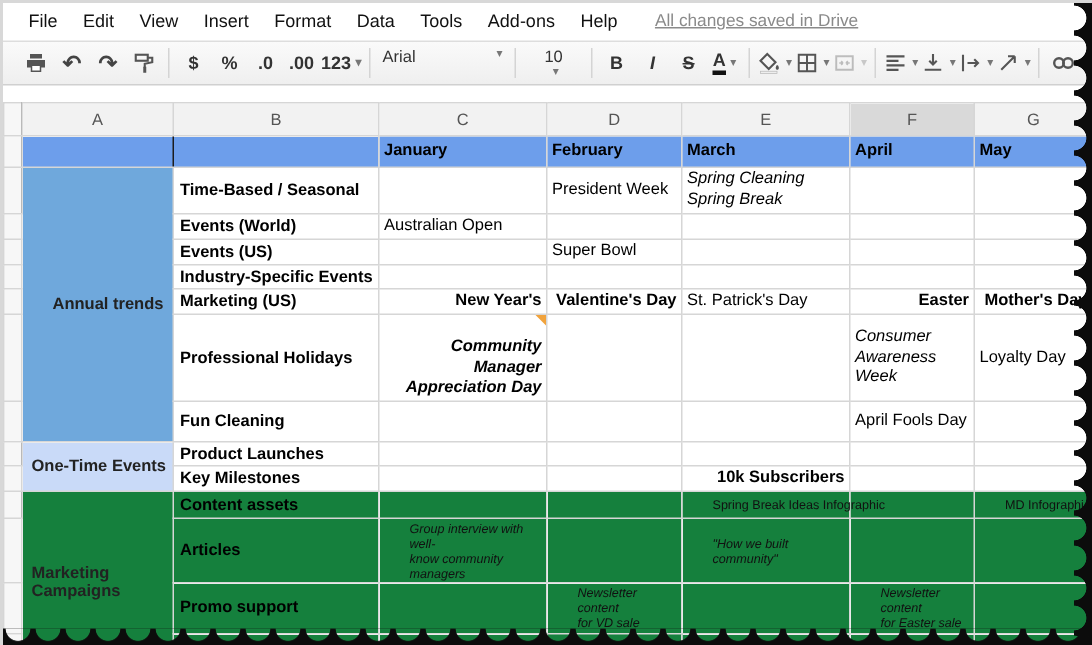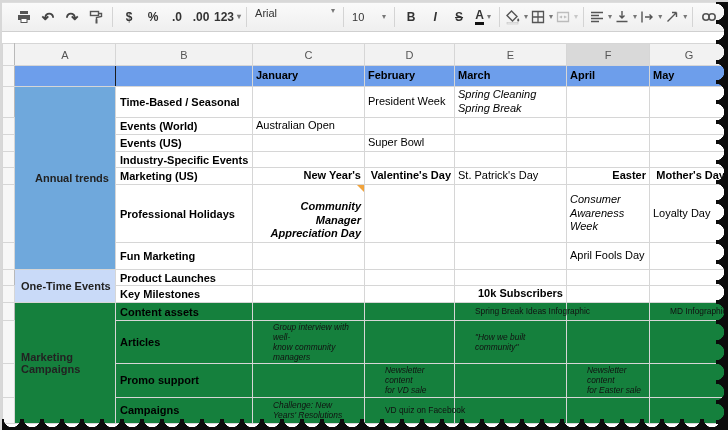--- a/index.html
+++ b/index.html
@@ -20,21 +20,21 @@
            border-top:1px solid #ddd;border-bottom:1px solid #d0d0d0;padding-left:10px;}
   .tb{display:inline-flex;align-items:center;justify-content:center;min-width:22px;height:22px;
       padding:0 1px;cursor:pointer;color:#444;}
   .tb.txt{font-size:12px;font-weight:bold;color:#333;}
   .tb .uglyph{font-size:15px;font-weight:bold;color:#444;line-height:1;}
   .sep{width:1px;height:20px;background:#d4d4d4;margin:0 4px;flex:0 0 auto;}
   .car{font-size:8px;color:#777;margin-left:3px;line-height:1;}
   .font-box{display:inline-flex;justify-content:space-between;width:80px;height:20px;
             padding:0 4px;font-size:11px;color:#333;cursor:pointer;}
   .size-box{display:inline-flex;align-items:center;justify-content:space-between;width:34px;height:20px;
-            padding:0 4px;font-size:11px;color:#333;cursor:pointer;}
+            padding:0 4px;font-size:11px;color:#333;cursor:pointer;flex-direction:column;}
   .a-color{font-size:12px;font-weight:bold;color:#333;border-bottom:3px solid #111;line-height:1.1;}
   .disabled{opacity:.35;}
   svg.ic{display:block;}
   
   .grid-gap{height:11px;}
   table.grid{border-collapse:collapse;table-layout:fixed;width:726px;font-size:11px;}
   .grid td,.grid th{border:1px solid #d6d6d6;padding:1px 3px;overflow:hidden;vertical-align:middle;}
   .grid th{background:#f2f2f2;color:#555;font-weight:normal;font-size:11px;text-align:center;padding:0;}
   .grid th.fcol{background:#d9d9d9;}
   .grid th.corner,.grid td.rh{background:#f7f7f7;border-right:1px solid #b9b9b9;padding:0;}
@@ -64,20 +64,32 @@
   .torn-bottom{bottom:0;left:0;width:100%;height:11px;
     background-image:radial-gradient(circle at 10px 0px, rgba(0,0,0,0) 8px, #0c0c0c 8.5px);
     background-size:20px 11px;background-repeat:repeat-x;}
 </style>
 </head>
 <body>
 
 <div class="page">
 
 
+  <div class="menubar">
+    <span class="menu-item">File</span>
+    <span class="menu-item">Edit</span>
+    <span class="menu-item">View</span>
+    <span class="menu-item">Insert</span>
+    <span class="menu-item">Format</span>
+    <span class="menu-item">Data</span>
+    <span class="menu-item">Tools</span>
+    <span class="menu-item">Add-ons</span>
+    <span class="menu-item">Help</span>
+    <span class="drive-status">All changes saved in Drive</span>
+  </div>
 
   <div class="toolbar">
     <span class="tb">
       <svg class="ic" width="16" height="16" viewBox="0 0 16 16">
         <path d="M4 2h8v3H4z M2 6h12v5h-2.5v3h-7v-3H2z" fill="#555"></path>
           <rect x="5.5" y="10" width="5" height="3" fill="#fff"></rect>
       </svg>
       </span>
     <span class="tb">
         <span class="uglyph">↶</span>
@@ -265,21 +277,21 @@
 Appreciation Day</span>
         <span class="note"></span></td>
       <td class="cell"></td>
       <td class="cell"></td>
       <td class="cell ml">Consumer
 Awareness Week</td>
       <td class="cell nw">Loyalty Day</td>
     </tr>
     <tr style="height:27px">
       <td class="rh"></td>
-      <td class="rowlabel">Fun Marketing</td>
+      <td class="rowlabel">Fun Cleaning</td>
       <td class="cell"></td>
       <td class="cell"></td>
       <td class="cell"></td>
       <td class="cell nw">April Fools Day</td>
       <td class="cell"></td>
     </tr>
 
     <tr style="height:16px">
       <td class="rh"></td>
       <td class="sec sec-onetime" rowspan="2">One-Time Events</td>

